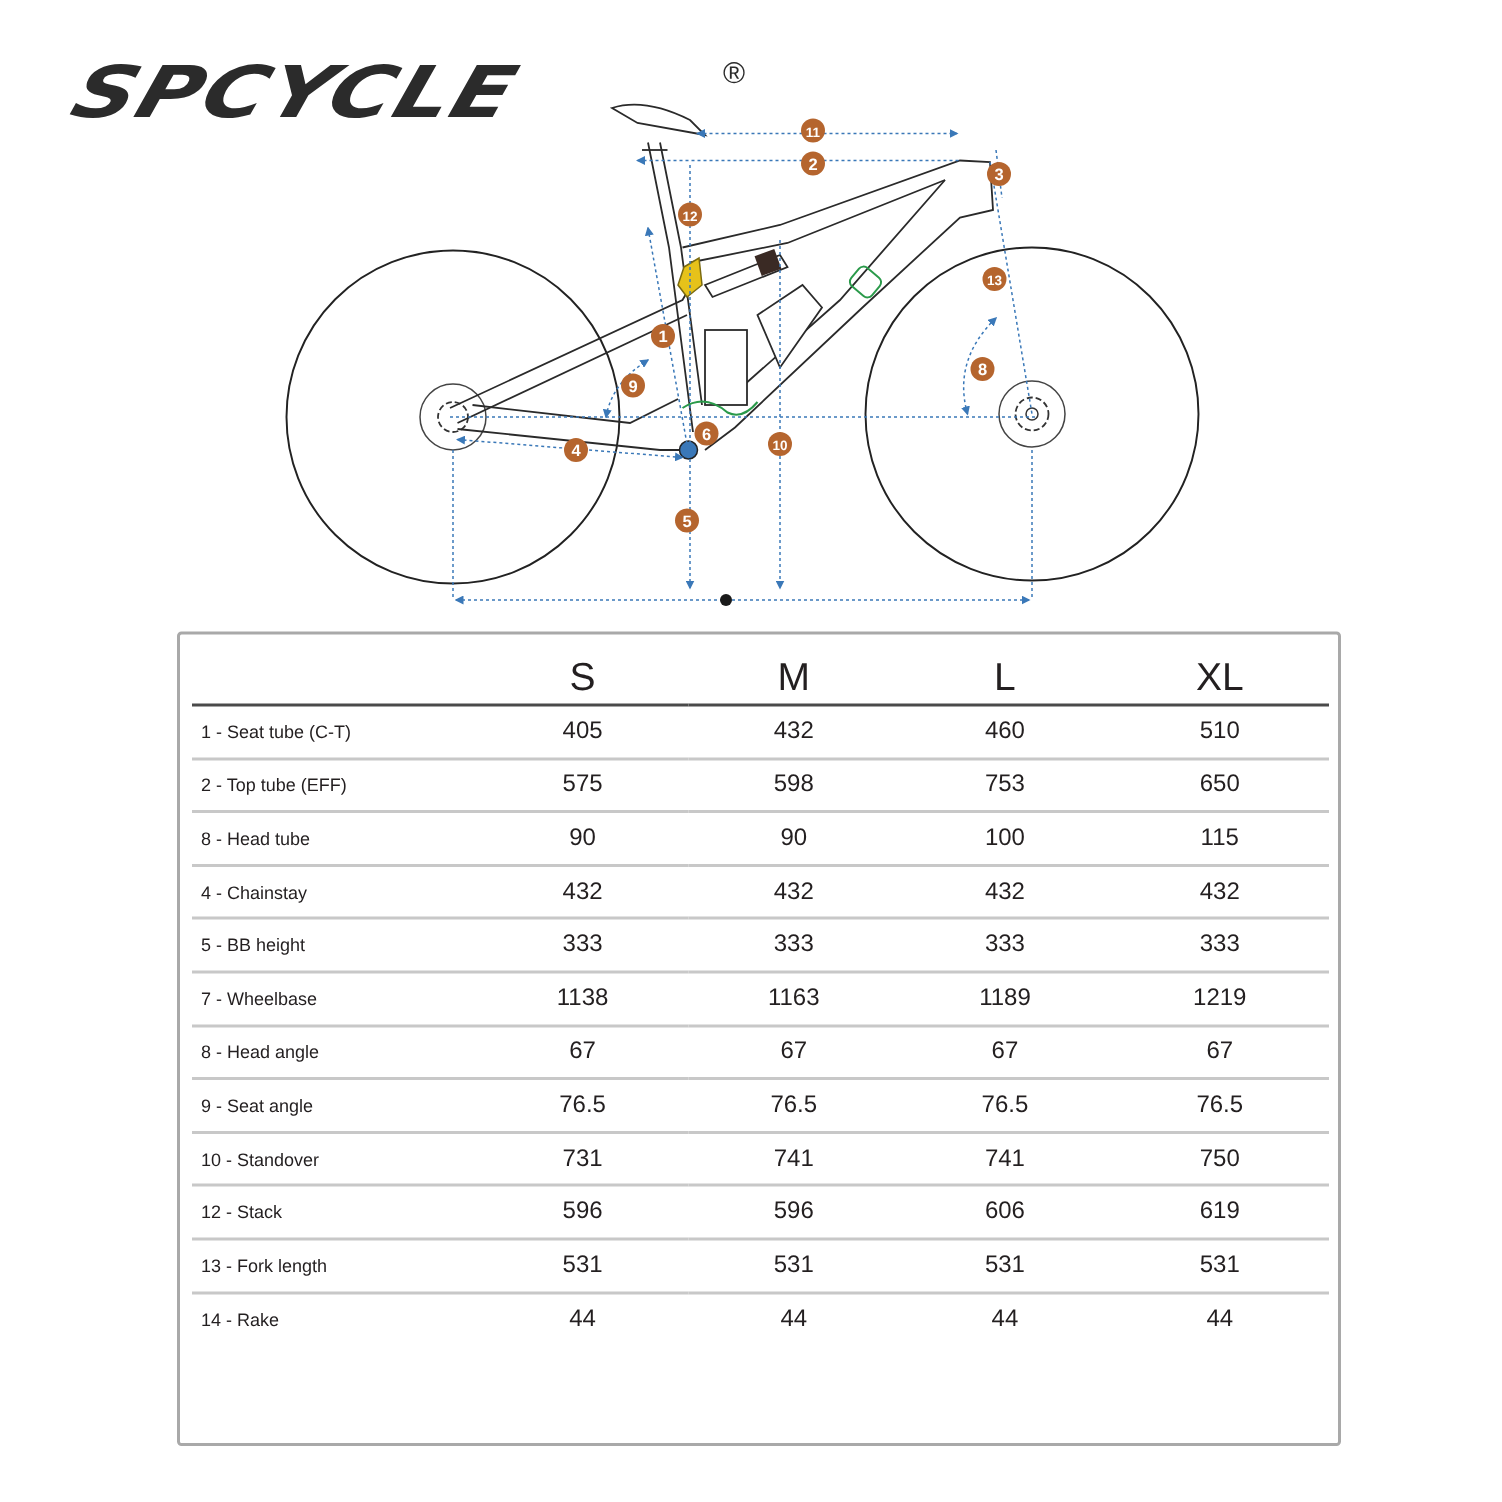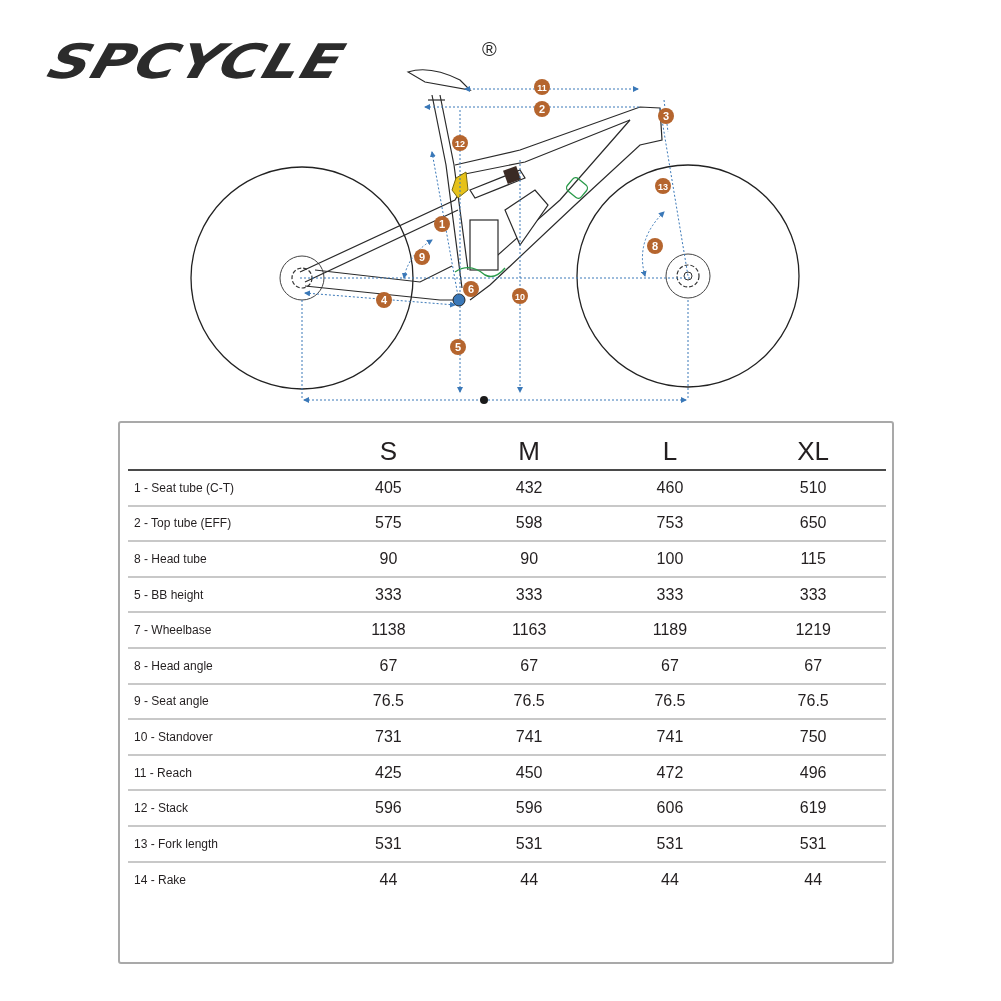--- a/index.html
+++ b/index.html
@@ -195,20 +195,27 @@
           <td>650</td>
         </tr>
       <tr>
           <td class="label">8 - Head tube</td>
           <td>90</td>
           <td>90</td>
           <td>100</td>
           <td>115</td>
         </tr>
       <tr>
+          <td class="label">4 - Chainstay</td>
+          <td>432</td>
+          <td>432</td>
+          <td>432</td>
+          <td>432</td>
+        </tr>
+      <tr>
           <td class="label">5 - BB height</td>
           <td>333</td>
           <td>333</td>
           <td>333</td>
           <td>333</td>
         </tr>
       <tr>
           <td class="label">7 - Wheelbase</td>
           <td>1138</td>
           <td>1163</td>
@@ -230,27 +237,20 @@
           <td>76.5</td>
         </tr>
       <tr>
           <td class="label">10 - Standover</td>
           <td>731</td>
           <td>741</td>
           <td>741</td>
           <td>750</td>
         </tr>
       <tr>
-          <td class="label">11 - Reach</td>
-          <td>425</td>
-          <td>450</td>
-          <td>472</td>
-          <td>496</td>
-        </tr>
-      <tr>
           <td class="label">12 - Stack</td>
           <td>596</td>
           <td>596</td>
           <td>606</td>
           <td>619</td>
         </tr>
       <tr>
           <td class="label">13 - Fork length</td>
           <td>531</td>
           <td>531</td>

